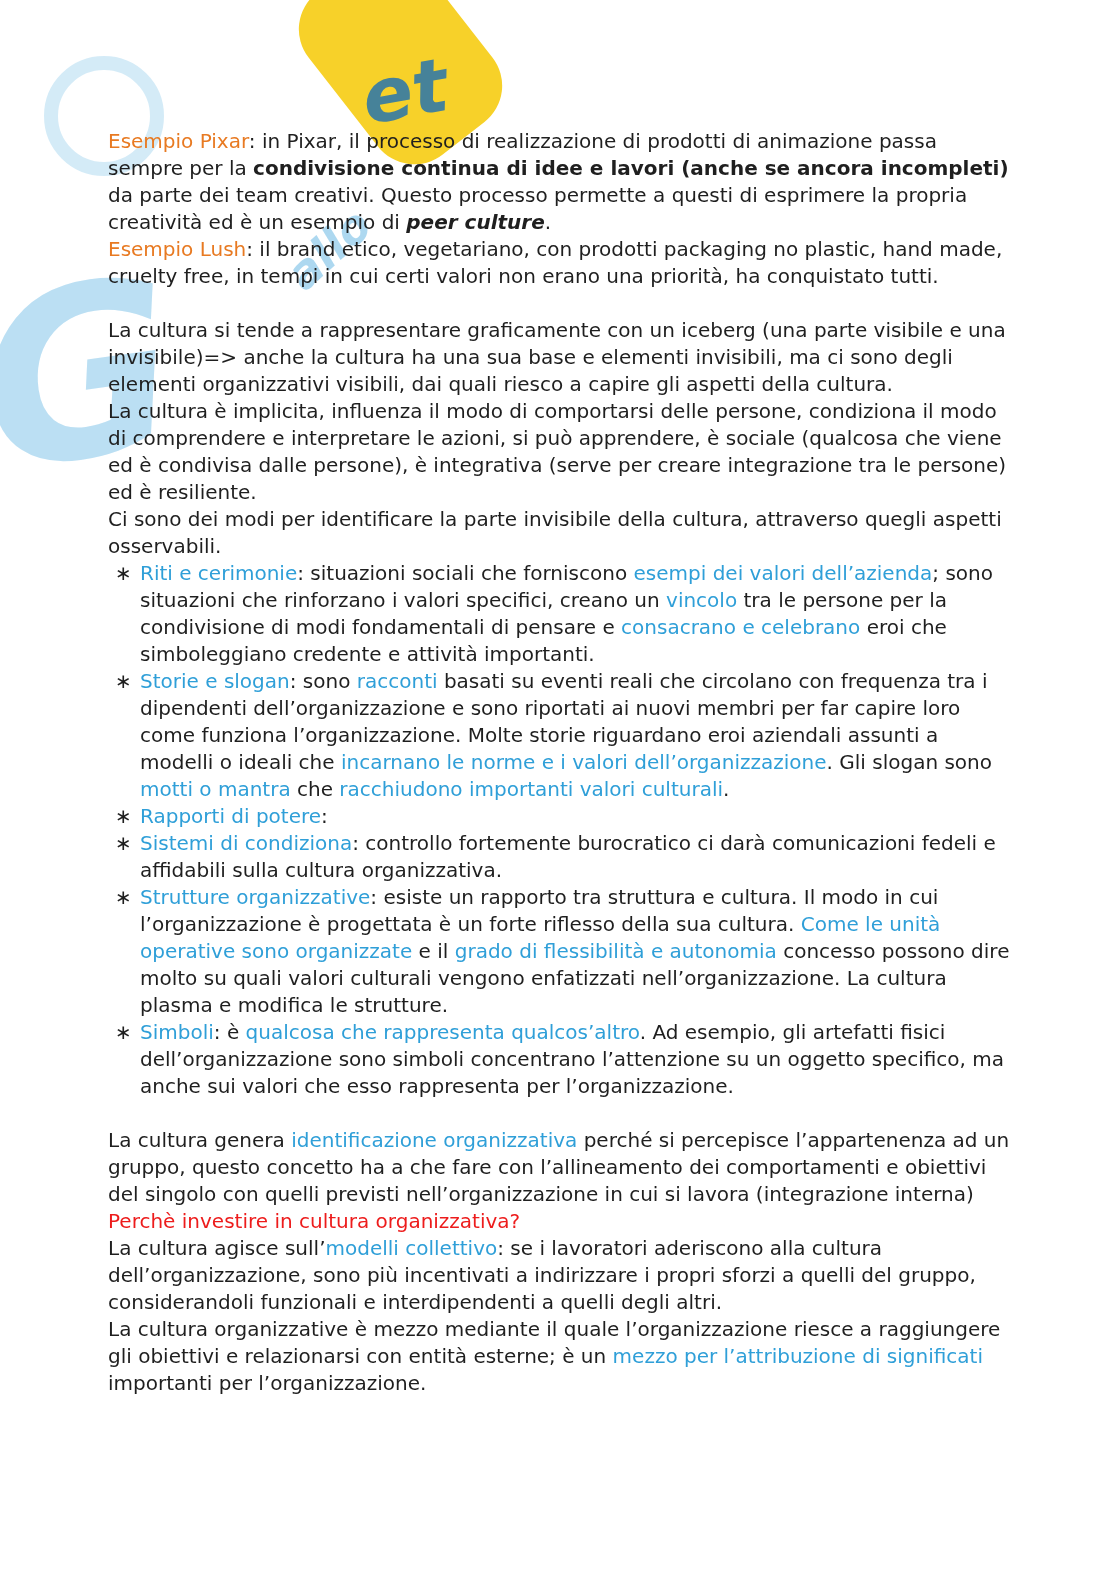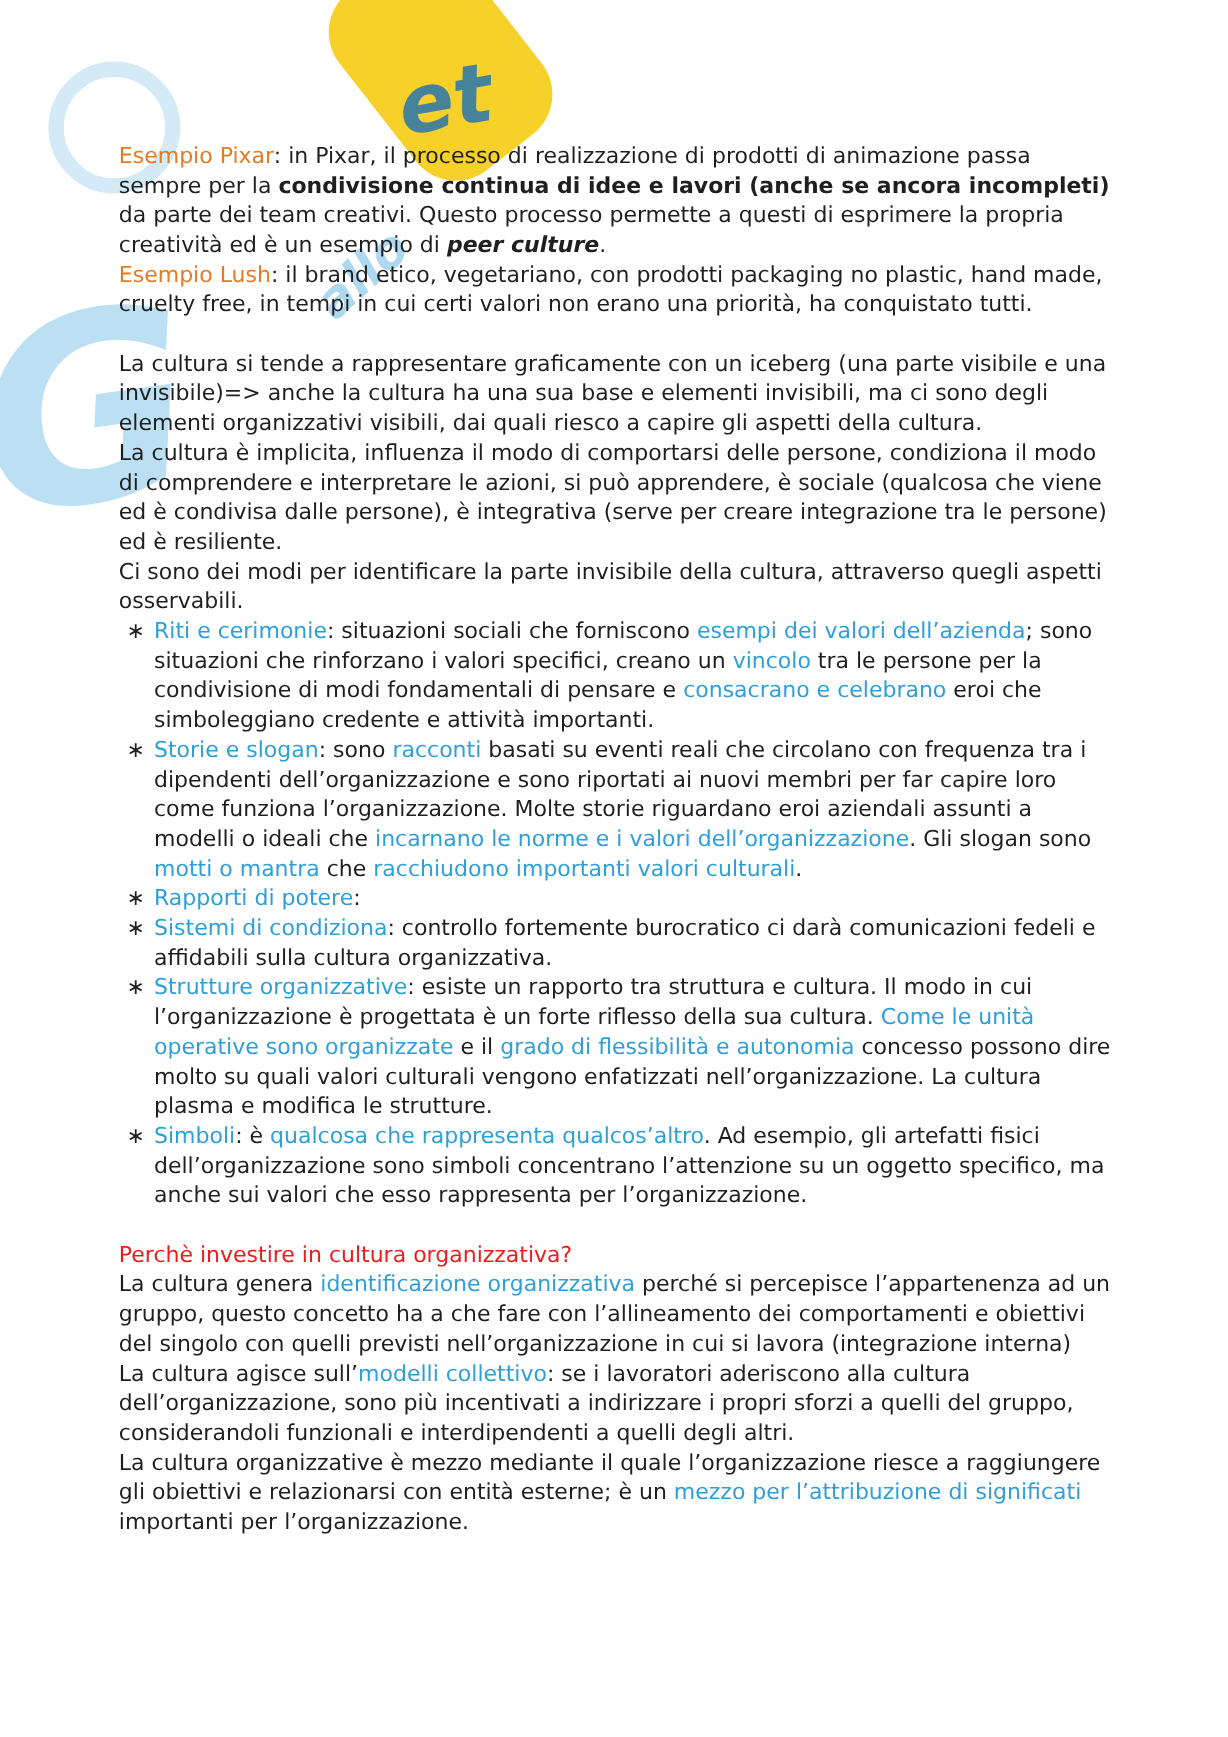--- a/index.html
+++ b/index.html
@@ -105,18 +105,18 @@
       </div>
       <div class="bullet">
         <span class="bullet-marker">∗</span>
         <span class="bullet-body"><span class="seg-blue">Strutture organizzative</span><span class="seg-body">: esiste un rapporto tra struttura e cultura. Il modo in cui l’organizzazione è progettata è un forte riflesso della sua cultura. </span><span class="seg-blue">Come le unità operative sono organizzate</span><span class="seg-body"> e il </span><span class="seg-blue">grado di flessibilità e autonomia</span><span class="seg-body"> concesso possono dire molto su quali valori culturali vengono enfatizzati nell’organizzazione. La cultura plasma e modifica le strutture.</span></span>
       </div>
       <div class="bullet">
         <span class="bullet-marker">∗</span>
         <span class="bullet-body"><span class="seg-blue">Simboli</span><span class="seg-body">: è </span><span class="seg-blue">qualcosa che rappresenta qualcos’altro</span><span class="seg-body">. Ad esempio, gli artefatti fisici dell’organizzazione sono simboli concentrano l’attenzione su un oggetto specifico, ma anche sui valori che esso rappresenta per l’organizzazione.</span></span>
       </div>
       <div class="spacer"></div>
+      <p class="para"><span class="seg-body">La cultura genera </span><span class="seg-blue">identificazione organizzativa</span><span class="seg-body"> perché si percepisce l’appartenenza ad un gruppo, questo concetto ha a che fare con l’allineamento dei comportamenti e obiettivi del singolo con quelli previsti nell’organizzazione in cui si lavora (integrazione interna)</span></p>
       <p class="para"><span class="seg-red">Perchè investire in cultura organizzativa?</span></p>
-      <p class="para"><span class="seg-body">La cultura genera </span><span class="seg-blue">identificazione organizzativa</span><span class="seg-body"> perché si percepisce l’appartenenza ad un gruppo, questo concetto ha a che fare con l’allineamento dei comportamenti e obiettivi del singolo con quelli previsti nell’organizzazione in cui si lavora (integrazione interna)</span></p>
       <p class="para"><span class="seg-body">La cultura agisce sull’</span><span class="seg-blue">modelli collettivo</span><span class="seg-body">: se i lavoratori aderiscono alla cultura dell’organizzazione, sono più incentivati a indirizzare i propri sforzi a quelli del gruppo, considerandoli funzionali e interdipendenti a quelli degli altri.</span></p>
       <p class="para"><span class="seg-body">La cultura organizzative è mezzo mediante il quale l’organizzazione riesce a raggiungere gli obiettivi e relazionarsi con entità esterne; è un </span><span class="seg-blue">mezzo per l’attribuzione di significati</span><span class="seg-body"> importanti per l’organizzazione.</span></p>
     </div>
 </div>
 
 </body></html>

